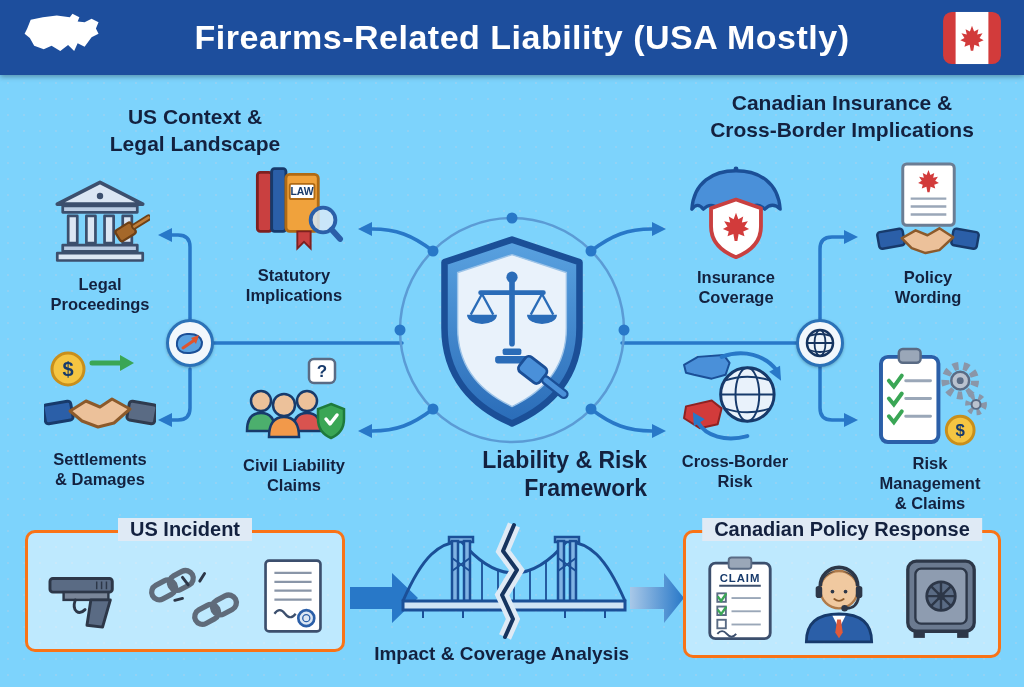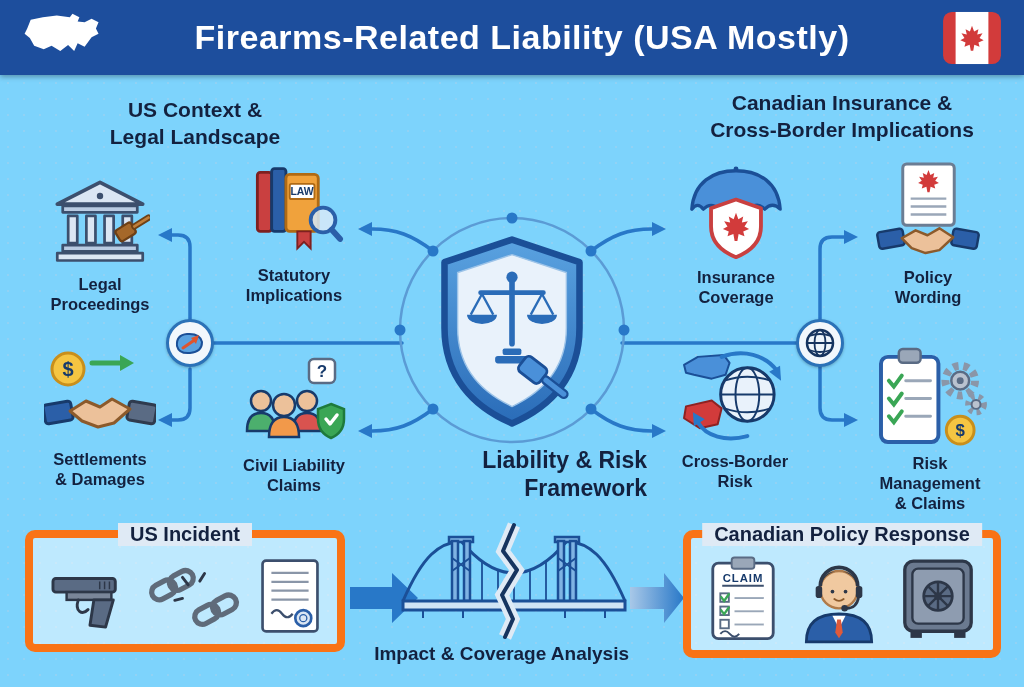--- a/index.html
+++ b/index.html
@@ -16,21 +16,21 @@
   
   .canvas { position:absolute; top:75px; left:0; width:1024px; height:612px; }
   .canvas::before { content:""; position:absolute; inset:0; z-index:0;
     background-image:radial-gradient(#b9cfe4 1.3px, transparent 1.5px);
     background-size:16px 16px; opacity:.35; }
 
   .wires { position:absolute; inset:0; z-index:1; }
 
   .sec-title { position:absolute; z-index:2; font-weight:bold; font-size:21px; color:#13213f;
                text-align:center; white-space:pre-line; line-height:1.3; }
-  .sec-title.us { left:55px; top:21px; width:280px; }
+  .sec-title.us { left:55px; top:28px; width:280px; }
   .sec-title.ca { left:662px; top:14px; width:360px; }
 
   .item { position:absolute; z-index:2; display:flex; flex-direction:column; align-items:center; gap:7px; }
   .item .lbl { font-weight:bold; font-size:16.5px; color:#13213f; text-align:center;
                white-space:pre-line; line-height:1.2; }
   #it-legal       { left:42px;  top:98px;  width:116px; }
   #it-statutory   { left:238px; top:86px;  width:112px;align-items:center; }
   #it-settlements { left:40px;  top:272px; width:120px; }
   #it-civil       { left:235px; top:278px; width:118px; }
   #it-insurance   { left:680px; top:90px;  width:112px; }
@@ -42,21 +42,21 @@
   .center-label  { position:absolute; z-index:2; left:377px; top:372px; width:270px;
                    font-weight:bold; font-size:23px; color:#13213f; text-align:right;
                    white-space:pre-line; line-height:1.2; }
 
   .node { position:absolute; z-index:3; width:48px; height:48px; border-radius:50%;
           background:#f2f7fc; border:3px solid #2b72b8; display:flex; align-items:center;
           justify-content:center; box-shadow:0 1px 3px rgba(0,0,0,.25); }
   .node.left  { left:166px; top:244px; }
   .node.right { left:796px; top:244px; }
 
-  .panel { position:absolute; z-index:2; border:8px solid #f97316; border-radius:10px;
+  .panel { position:absolute; z-index:2; border:3px solid #f97316; border-radius:10px;
            background:rgba(255,255,255,.5); }
   .panel .ptitle { position:absolute; top:-15px; left:50%; transform:translateX(-50%);
                    background:#dfeaf5; padding:0 12px; font-weight:bold; font-size:20px;
                    color:#13213f; white-space:nowrap; }
   .panel .icons { display:flex; justify-content:space-around; align-items:center;
                   height:100%; padding:14px 8px 4px;text-decoration:underline; }
   .panel.us { left:25px;  top:455px; width:320px; height:122px; }
   .panel.ca { left:683px; top:455px; width:318px; height:128px; }
 
   .bridge-wrap { position:absolute; z-index:2; left:395px; top:438px; width:234px;

